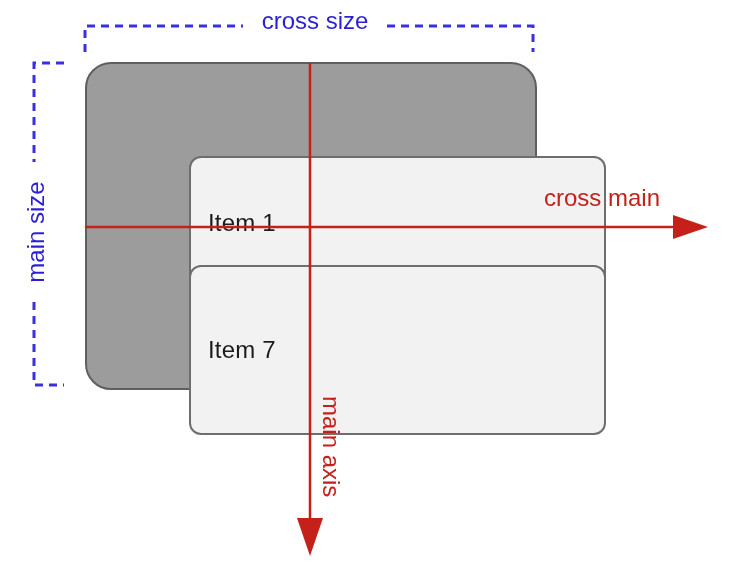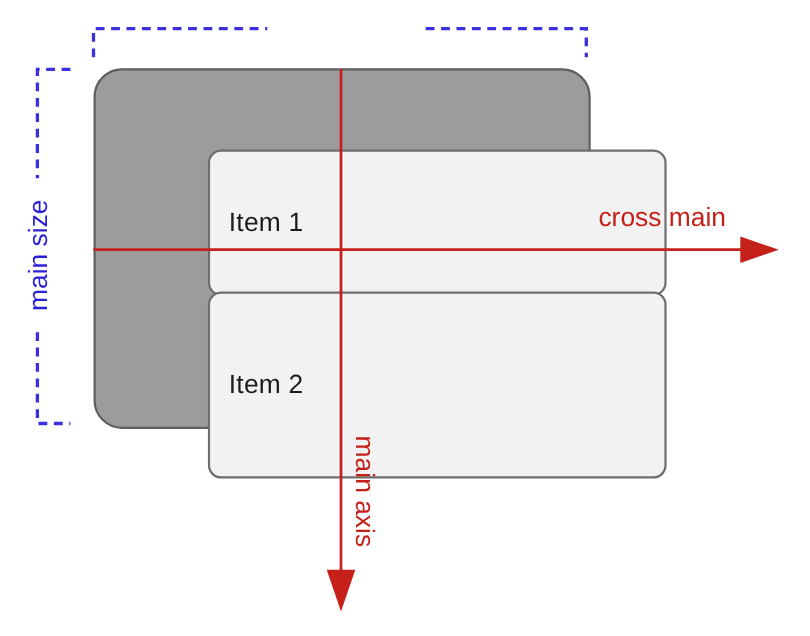--- a/index.html
+++ b/index.html
@@ -22,21 +22,21 @@
     position:absolute;
     left:102px;width:417px;
     box-sizing:border-box;
     background:#f2f2f2;
     border:2px solid #6e6e6e;
     border-radius:12px;
     display:flex;
     align-items:center;
     padding-left:17px;
   }
-  .item-1{top:72px;height:133px;}
+  .item-1{top:92px;height:133px;}
   .item-2{top:201px;height:170px;}
   .flex-item span{
     font-size:24px;
     color:#1c1c1c;
     letter-spacing:0.2px;
   }
   .overlay{
     position:absolute;left:0;top:0;
     pointer-events:none;
   }
@@ -83,34 +83,35 @@
 </head>
 <body>
 
 <div class="stage">
 
   <div class="flex-container">
     <div class="flex-item item-1">
       <span>Item 1</span>
     </div>
     <div class="flex-item item-2">
-      <span>Item 2</span>
+      <span>Item 7</span>
     </div>
   </div>
 
   <svg class="overlay" width="736" height="578" viewBox="0 0 736 578" xmlns="http://www.w3.org/2000/svg">
 
     <polyline class="dash" points="85,52 85,26 243,26"></polyline>
     <polyline class="dash" points="387,26 533,26 533,52"></polyline>
     <polyline class="dash" points="64,63 34,63 34,162"></polyline>
     <polyline class="dash" points="34,302 34,385 64,385"></polyline>
 
     <line class="redline" x1="85" y1="227" x2="678" y2="227"></line>
     <polygon class="redfill" points="673,215 673,239 708,227"></polygon>
     <line class="redline" x1="310" y1="63" x2="310" y2="524"></line>
     <polygon class="redfill" points="297,518 323,518 310,556"></polygon>
   </svg>
 
+  <div class="label blue cross-size">cross size</div>
   <div class="label blue main-size">main size</div>
   <div class="label red cross-axis">cross main</div>
   <div class="label red main-axis">main axis</div>
 
 </div>
 
 </body></html>

